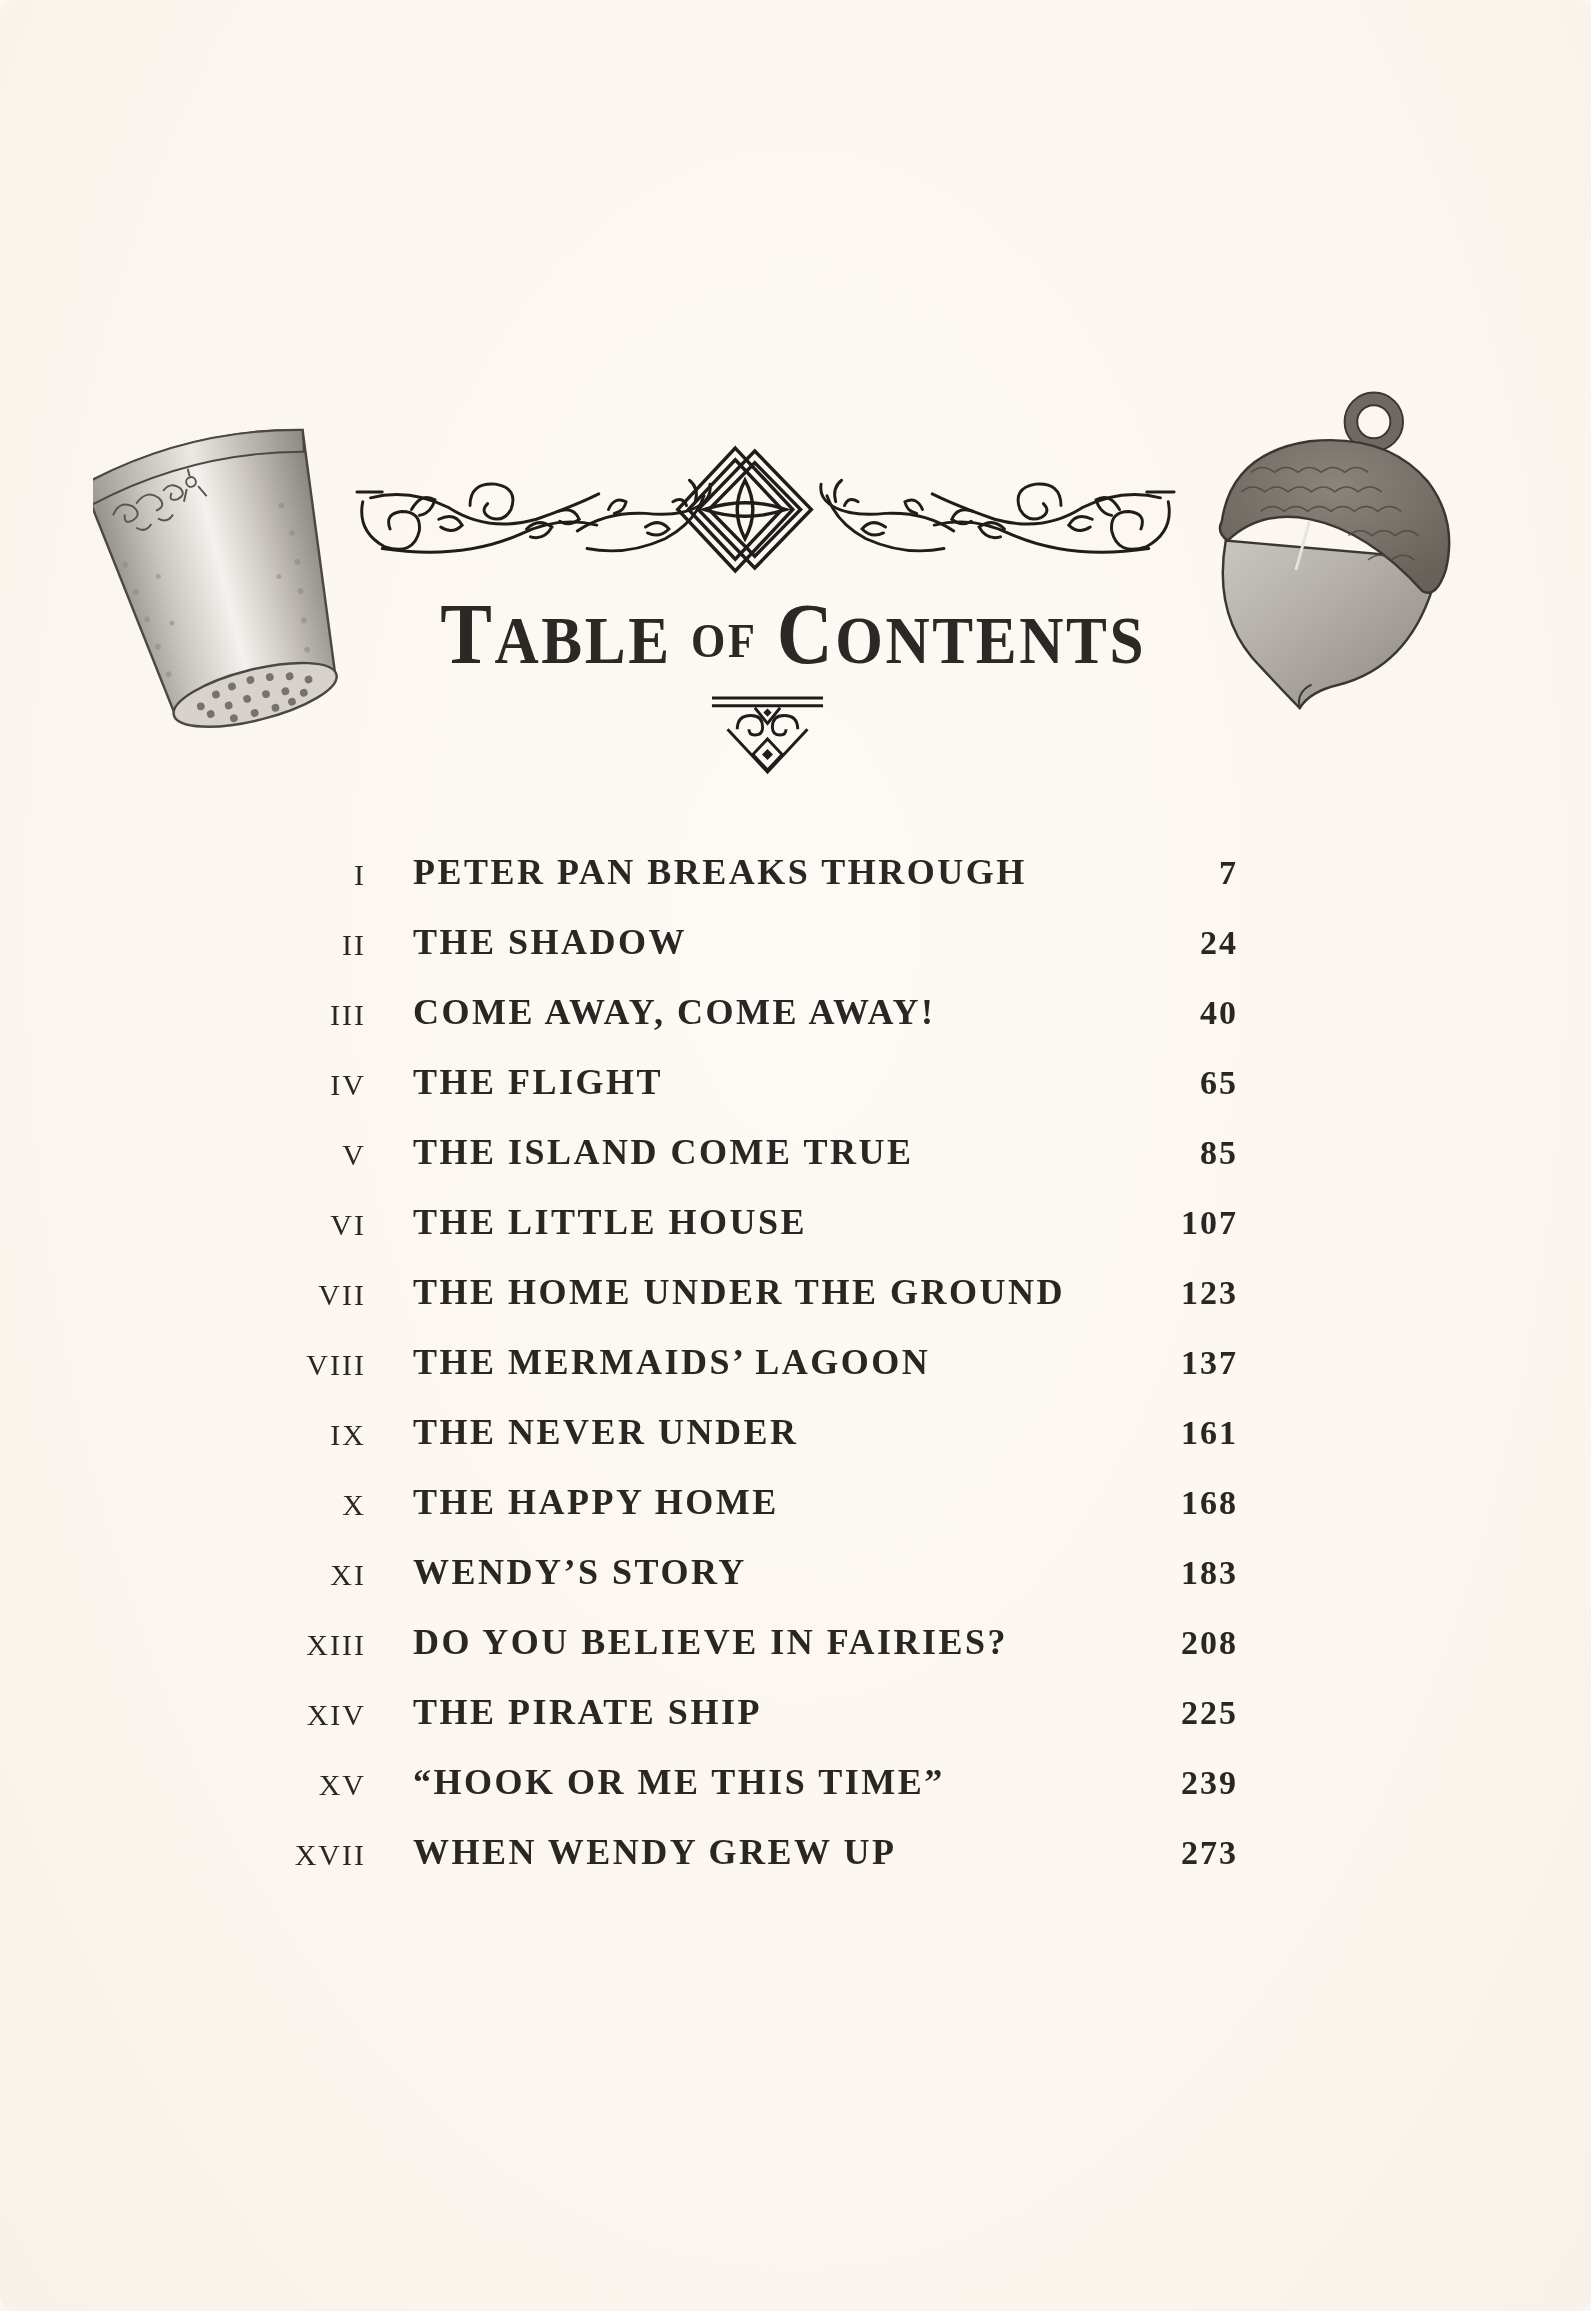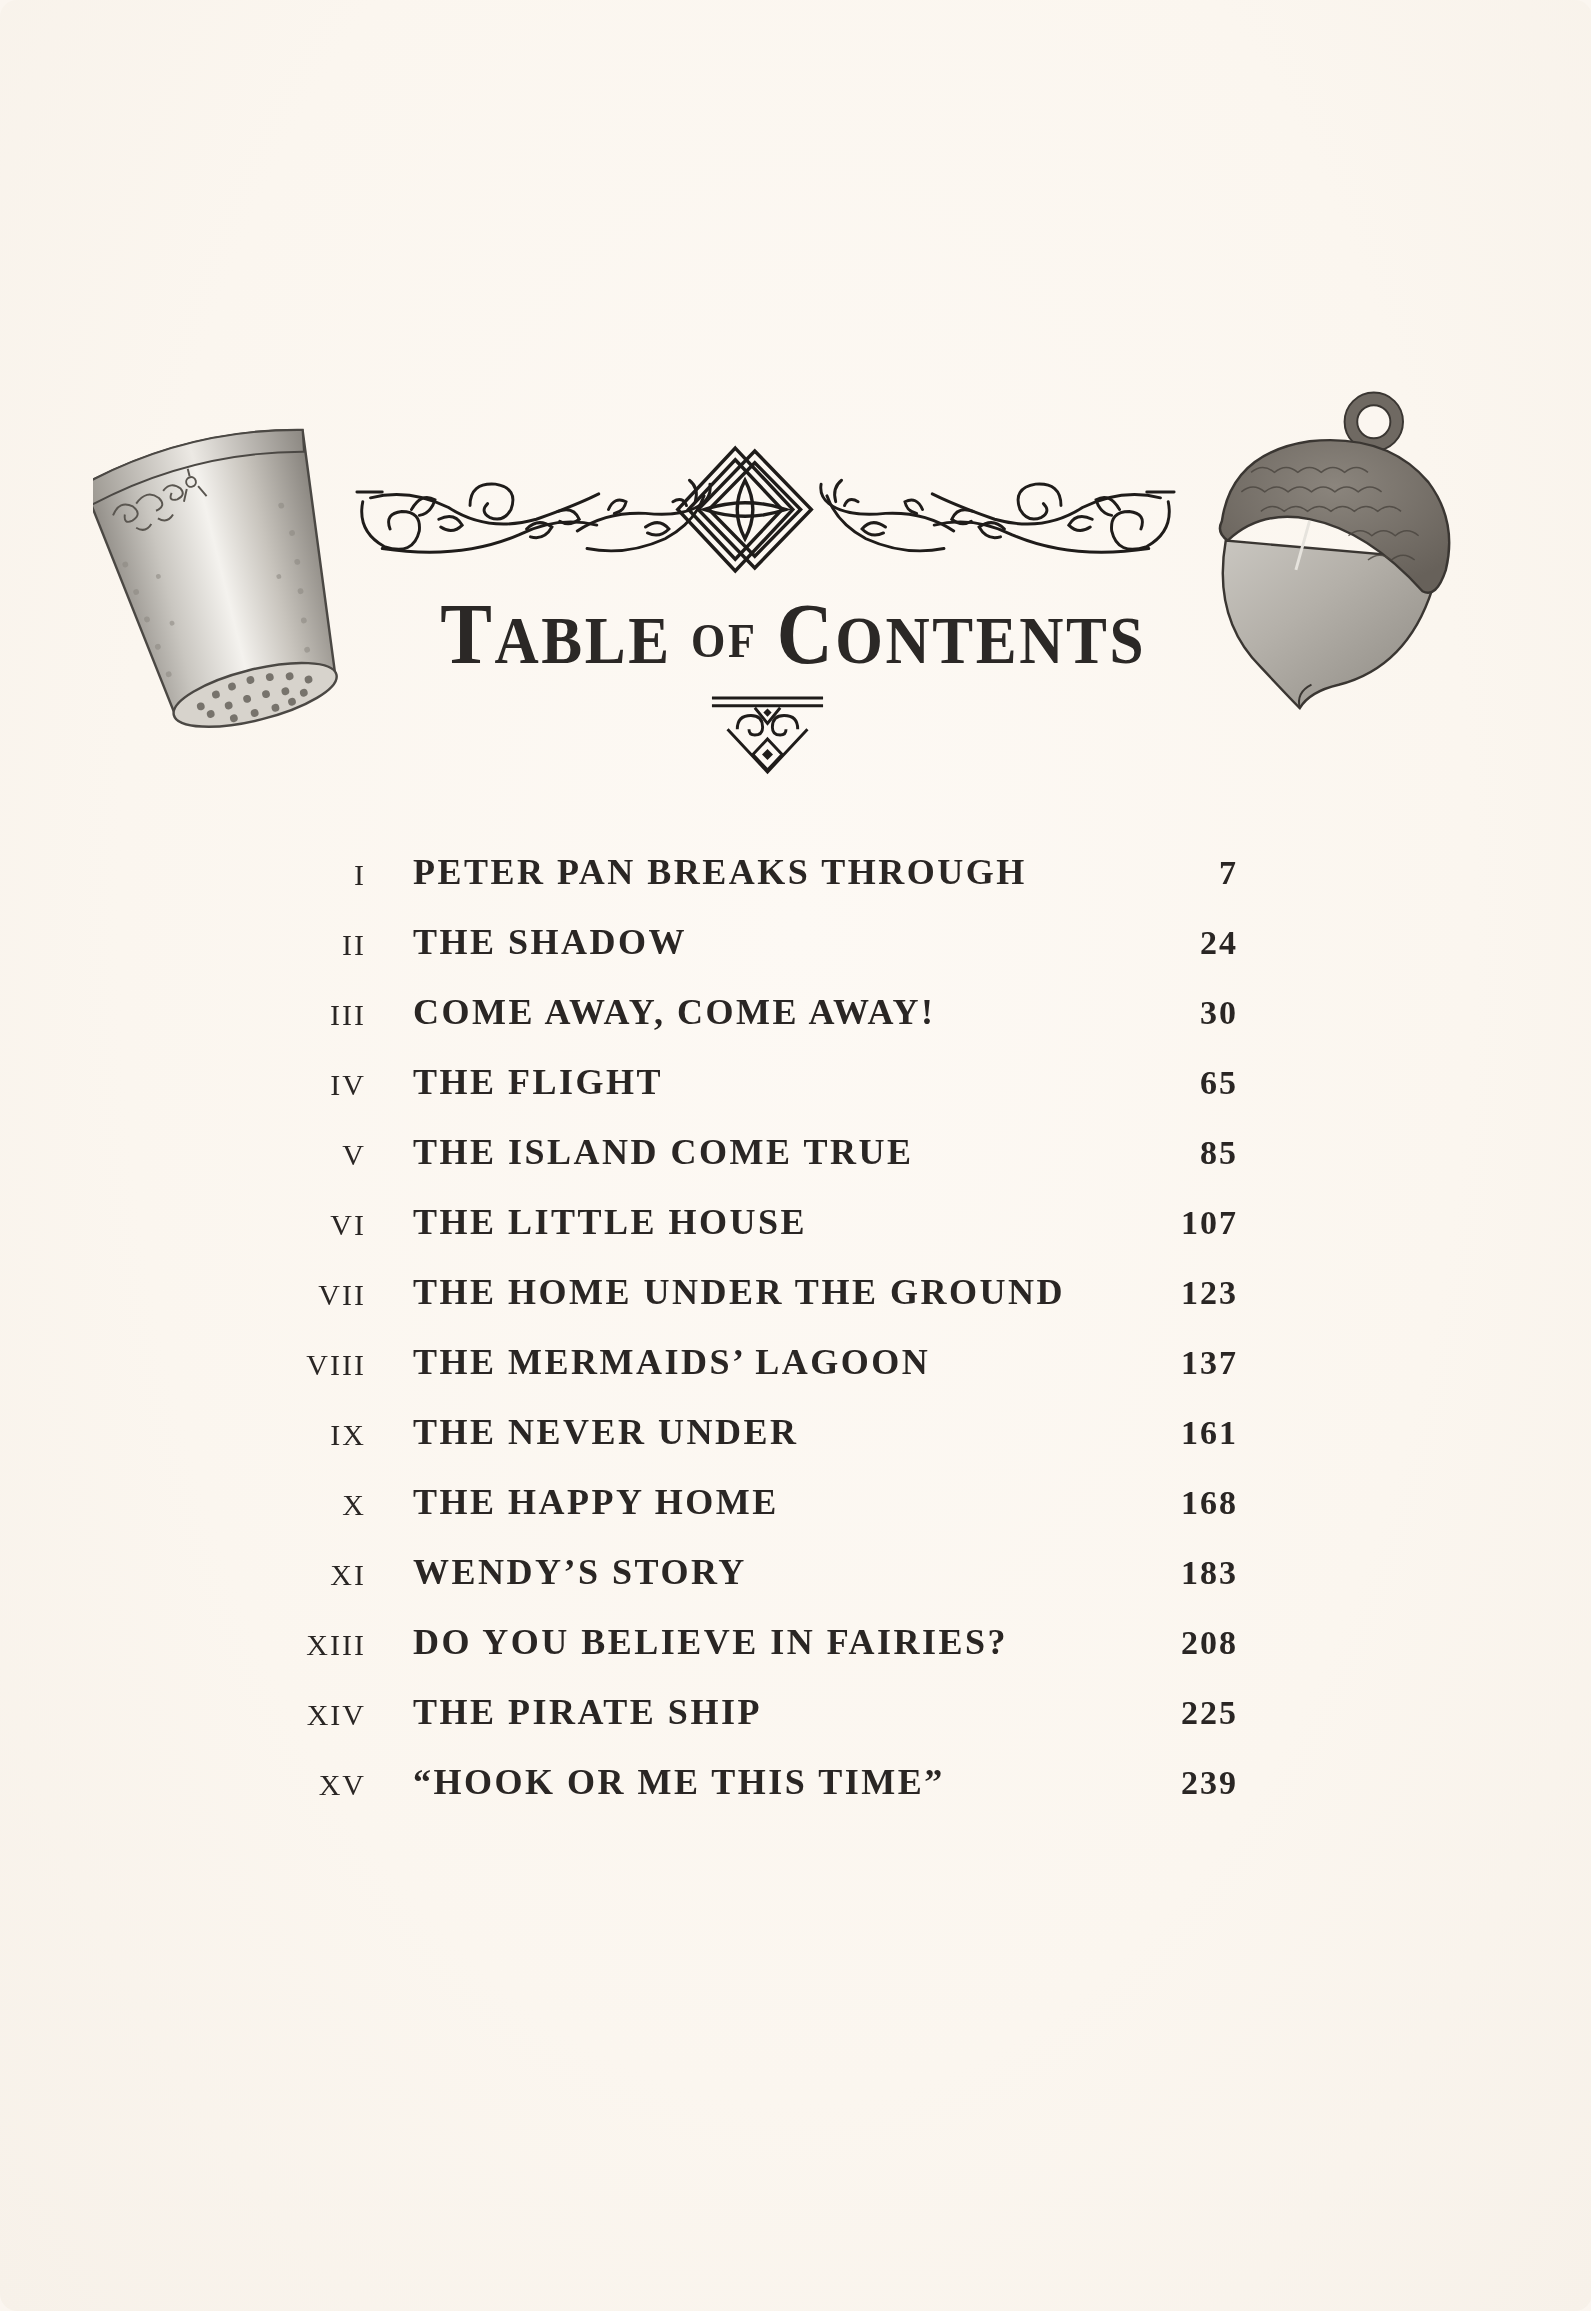--- a/index.html
+++ b/index.html
@@ -265,21 +265,21 @@
       <span class="toc-page">7</span>
     </div>
     <div class="toc-row">
       <span class="toc-num">II</span>
       <span class="toc-title">THE SHADOW</span>
       <span class="toc-page">24</span>
     </div>
     <div class="toc-row">
       <span class="toc-num">III</span>
       <span class="toc-title">COME AWAY, COME AWAY!</span>
-      <span class="toc-page">30</span>
+      <span class="toc-page">40</span>
     </div>
     <div class="toc-row">
       <span class="toc-num">IV</span>
       <span class="toc-title">THE FLIGHT</span>
       <span class="toc-page">65</span>
     </div>
     <div class="toc-row">
       <span class="toc-num">V</span>
       <span class="toc-title">THE ISLAND COME TRUE</span>
       <span class="toc-page">85</span>
@@ -322,15 +322,20 @@
     <div class="toc-row">
       <span class="toc-num">XIV</span>
       <span class="toc-title">THE PIRATE SHIP</span>
       <span class="toc-page">225</span>
     </div>
     <div class="toc-row">
       <span class="toc-num">XV</span>
       <span class="toc-title">“HOOK OR ME THIS TIME”</span>
       <span class="toc-page">239</span>
     </div>
+    <div class="toc-row">
+      <span class="toc-num">XVII</span>
+      <span class="toc-title">WHEN WENDY GREW UP</span>
+      <span class="toc-page">273</span>
+    </div>
   </div>
 </div>
 
 
 </body></html>

